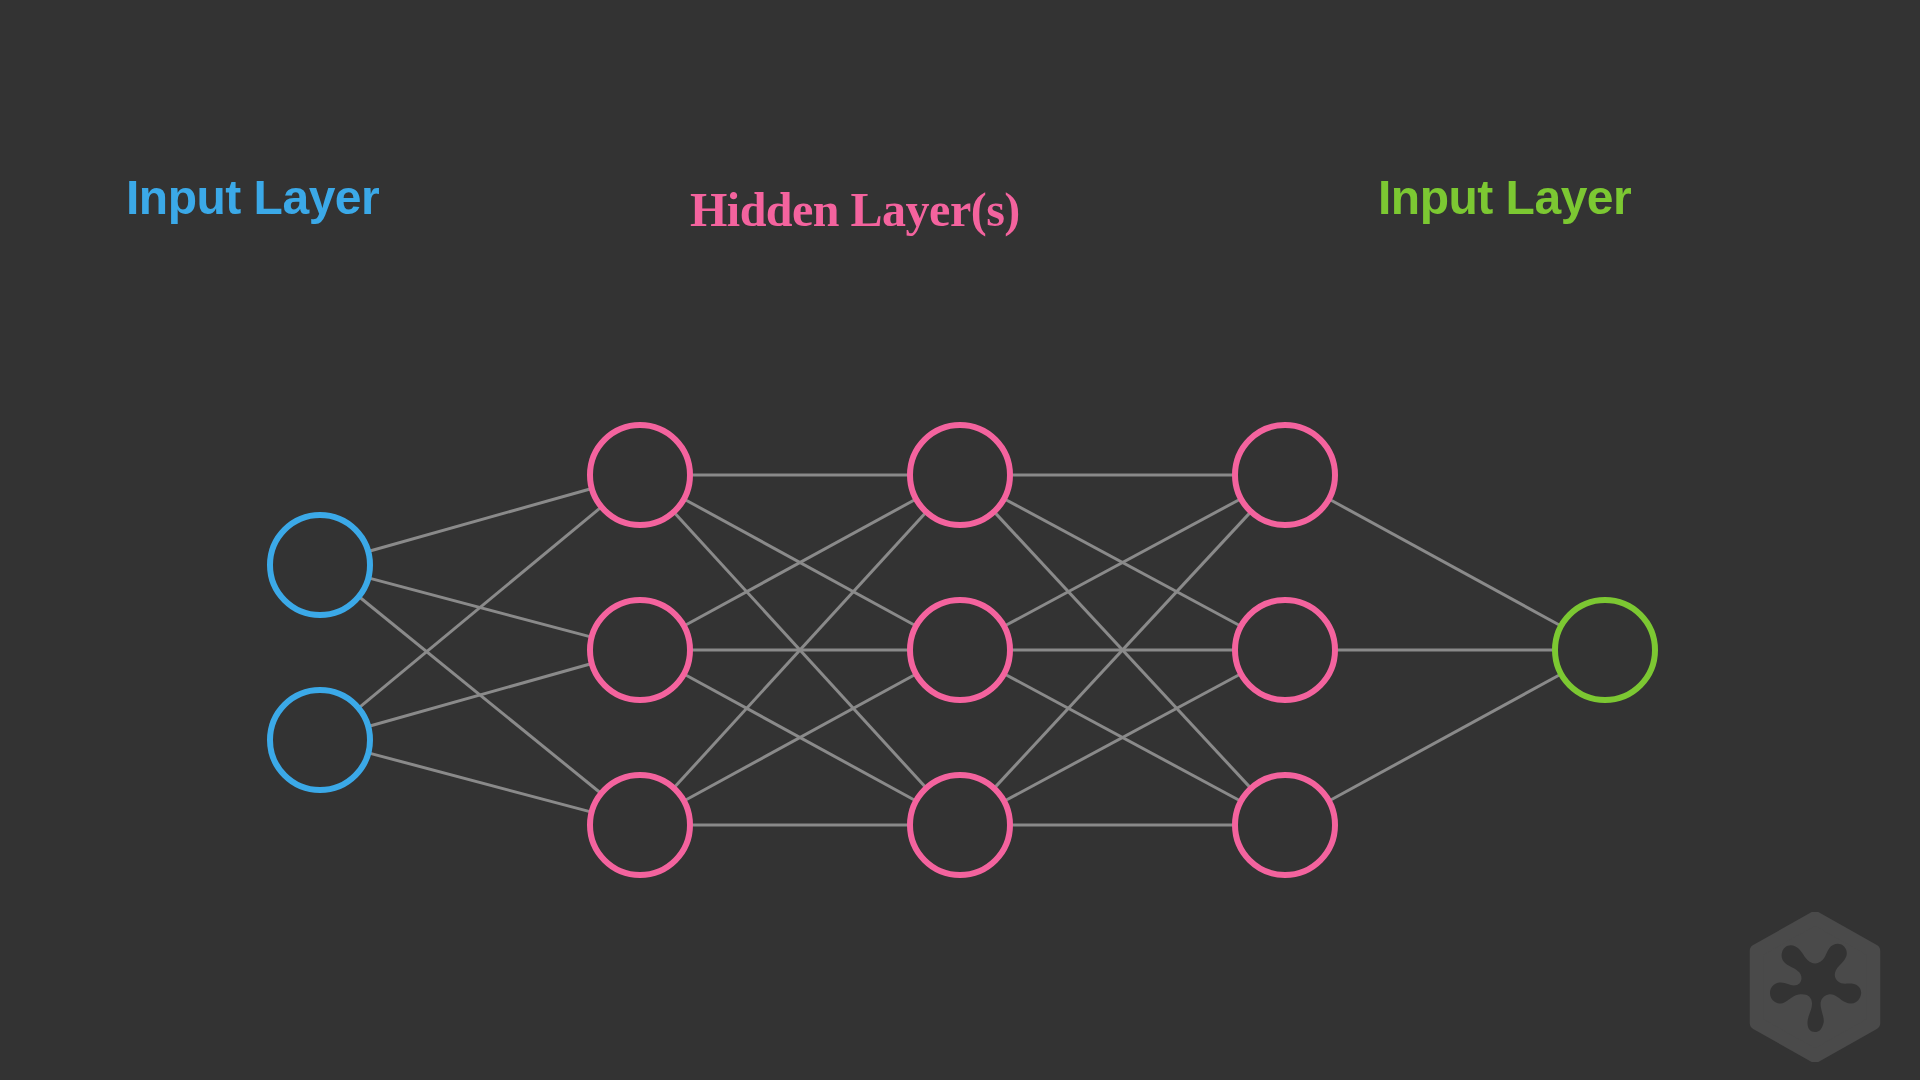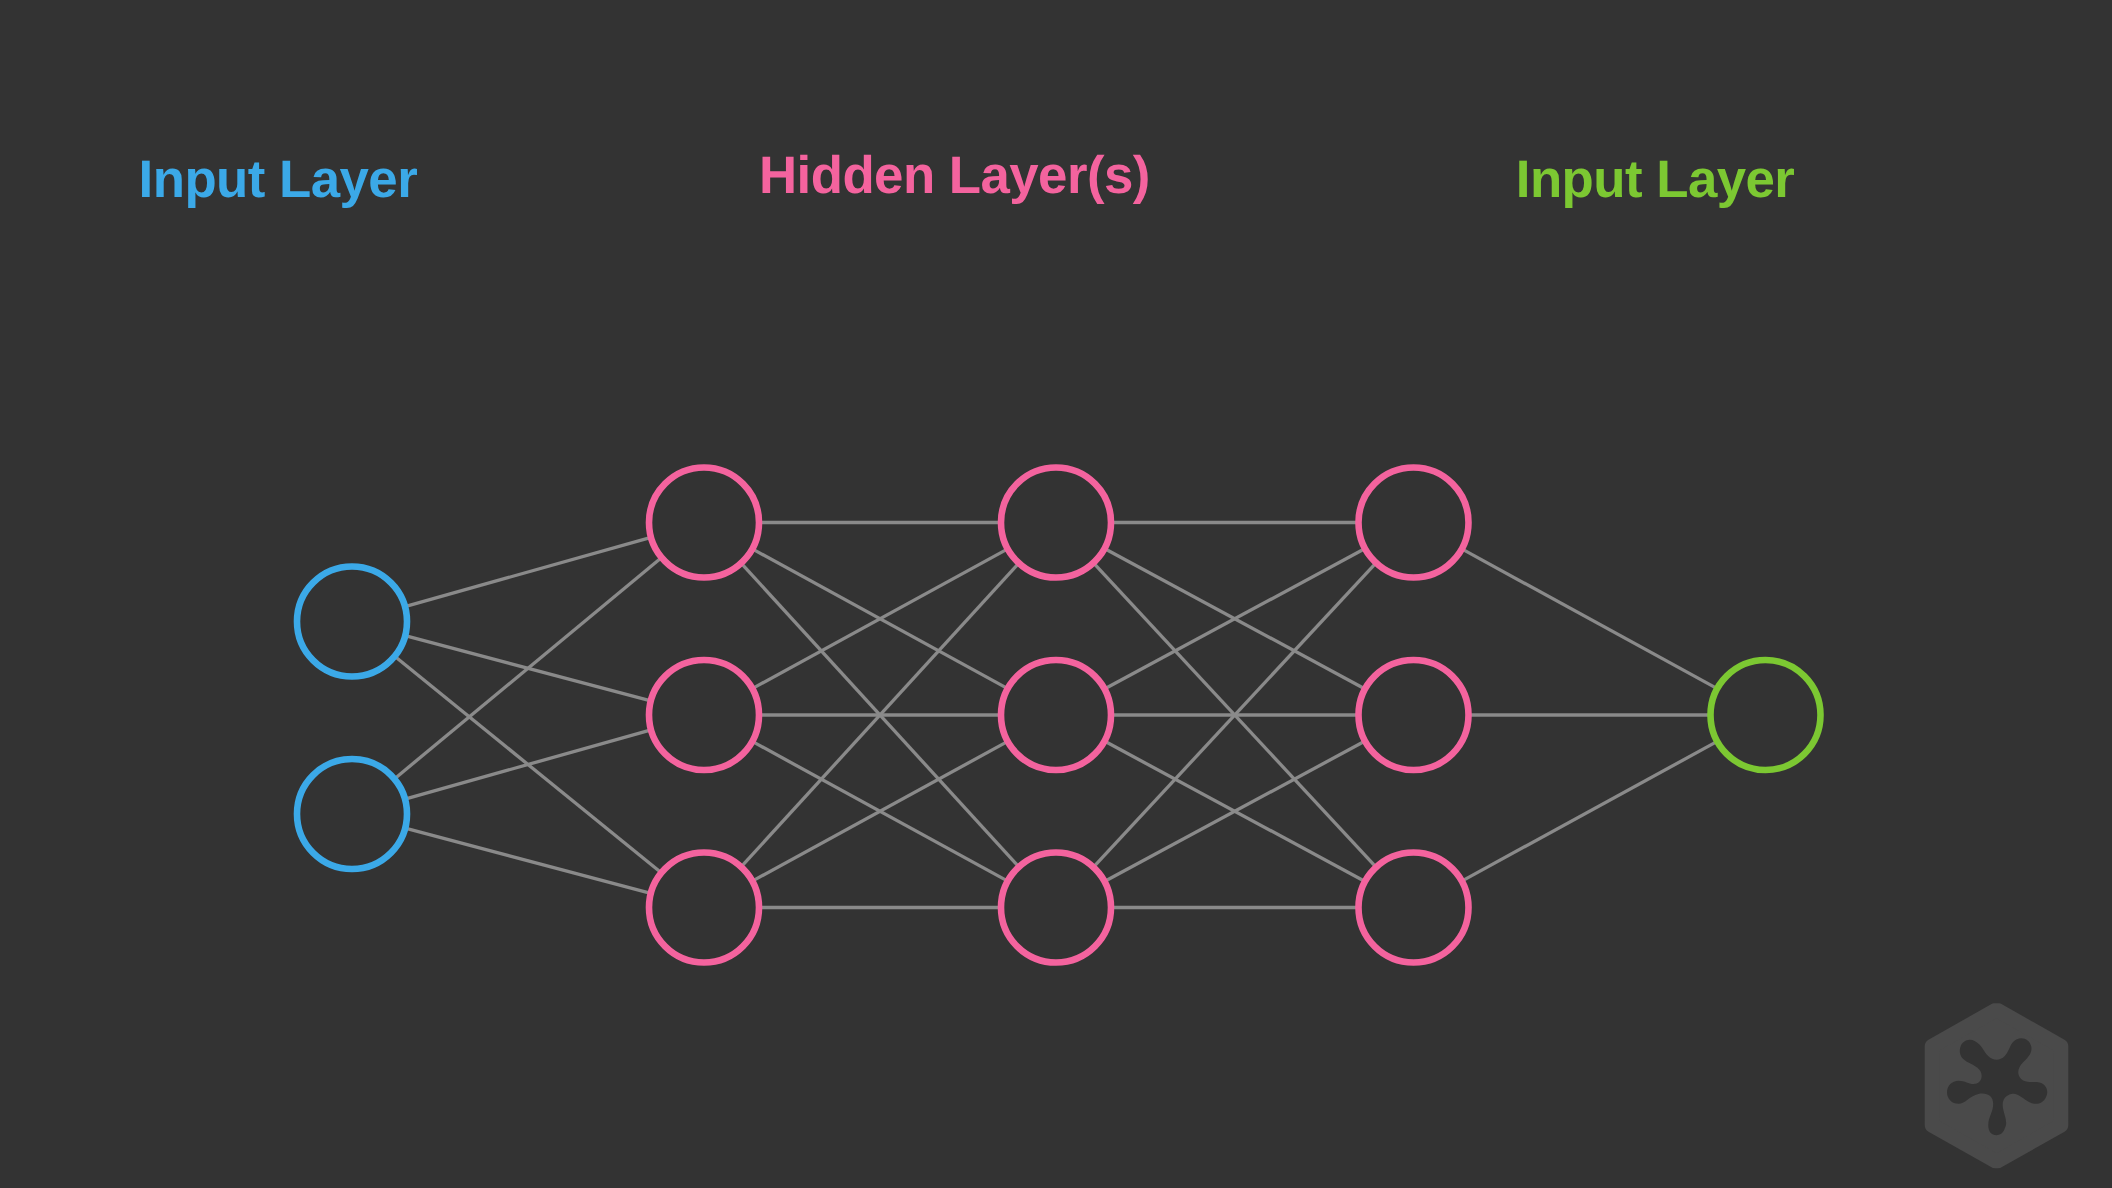--- a/index.html
+++ b/index.html
@@ -17,23 +17,24 @@
     font-family: "Liberation Sans", "DejaVu Sans", sans-serif;
   }
   .layer-label {
     position: absolute;
     font-weight: bold;
     font-size: 48px;
     letter-spacing: -0.5px;
     white-space: nowrap;
     line-height: 1;
     user-select: none;
+    margin-top: 34px;
   }
   #label-input   { left: 126px; top: 140px; color: #3ba9e8; }
-  #label-hidden  { left: 690px; top: 136px; color: #f4639e; }
+  #label-hidden  { left: 690px; top: 152px; color: #f4639e; font-family: Liberation Serif, serif; }
   #label-output  { left: 1378px; top: 140px; color: #7cc832; }
 
   #net-svg {
     position: absolute;
     left: 0;
     top: 0;
     width: 1920px;
     height: 1080px;
   }
   #logo-svg {

